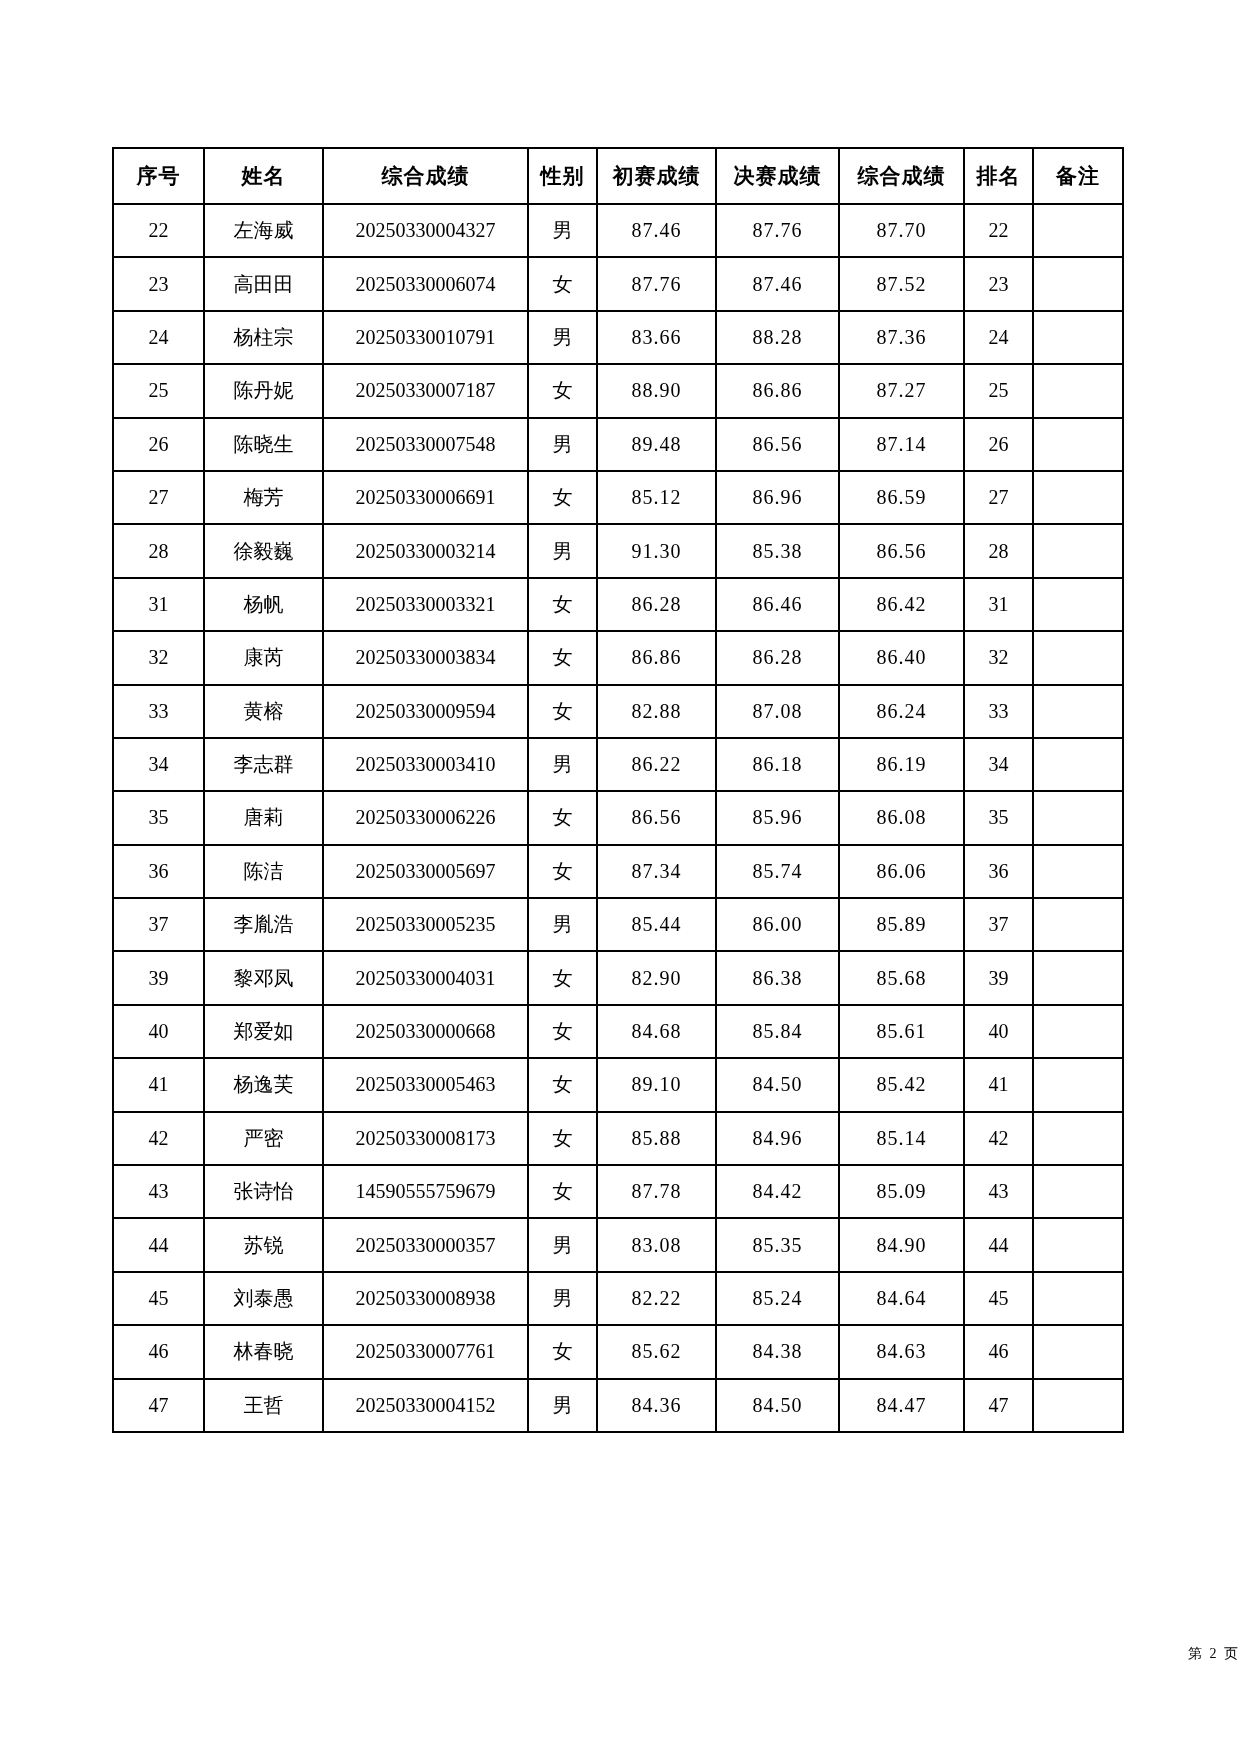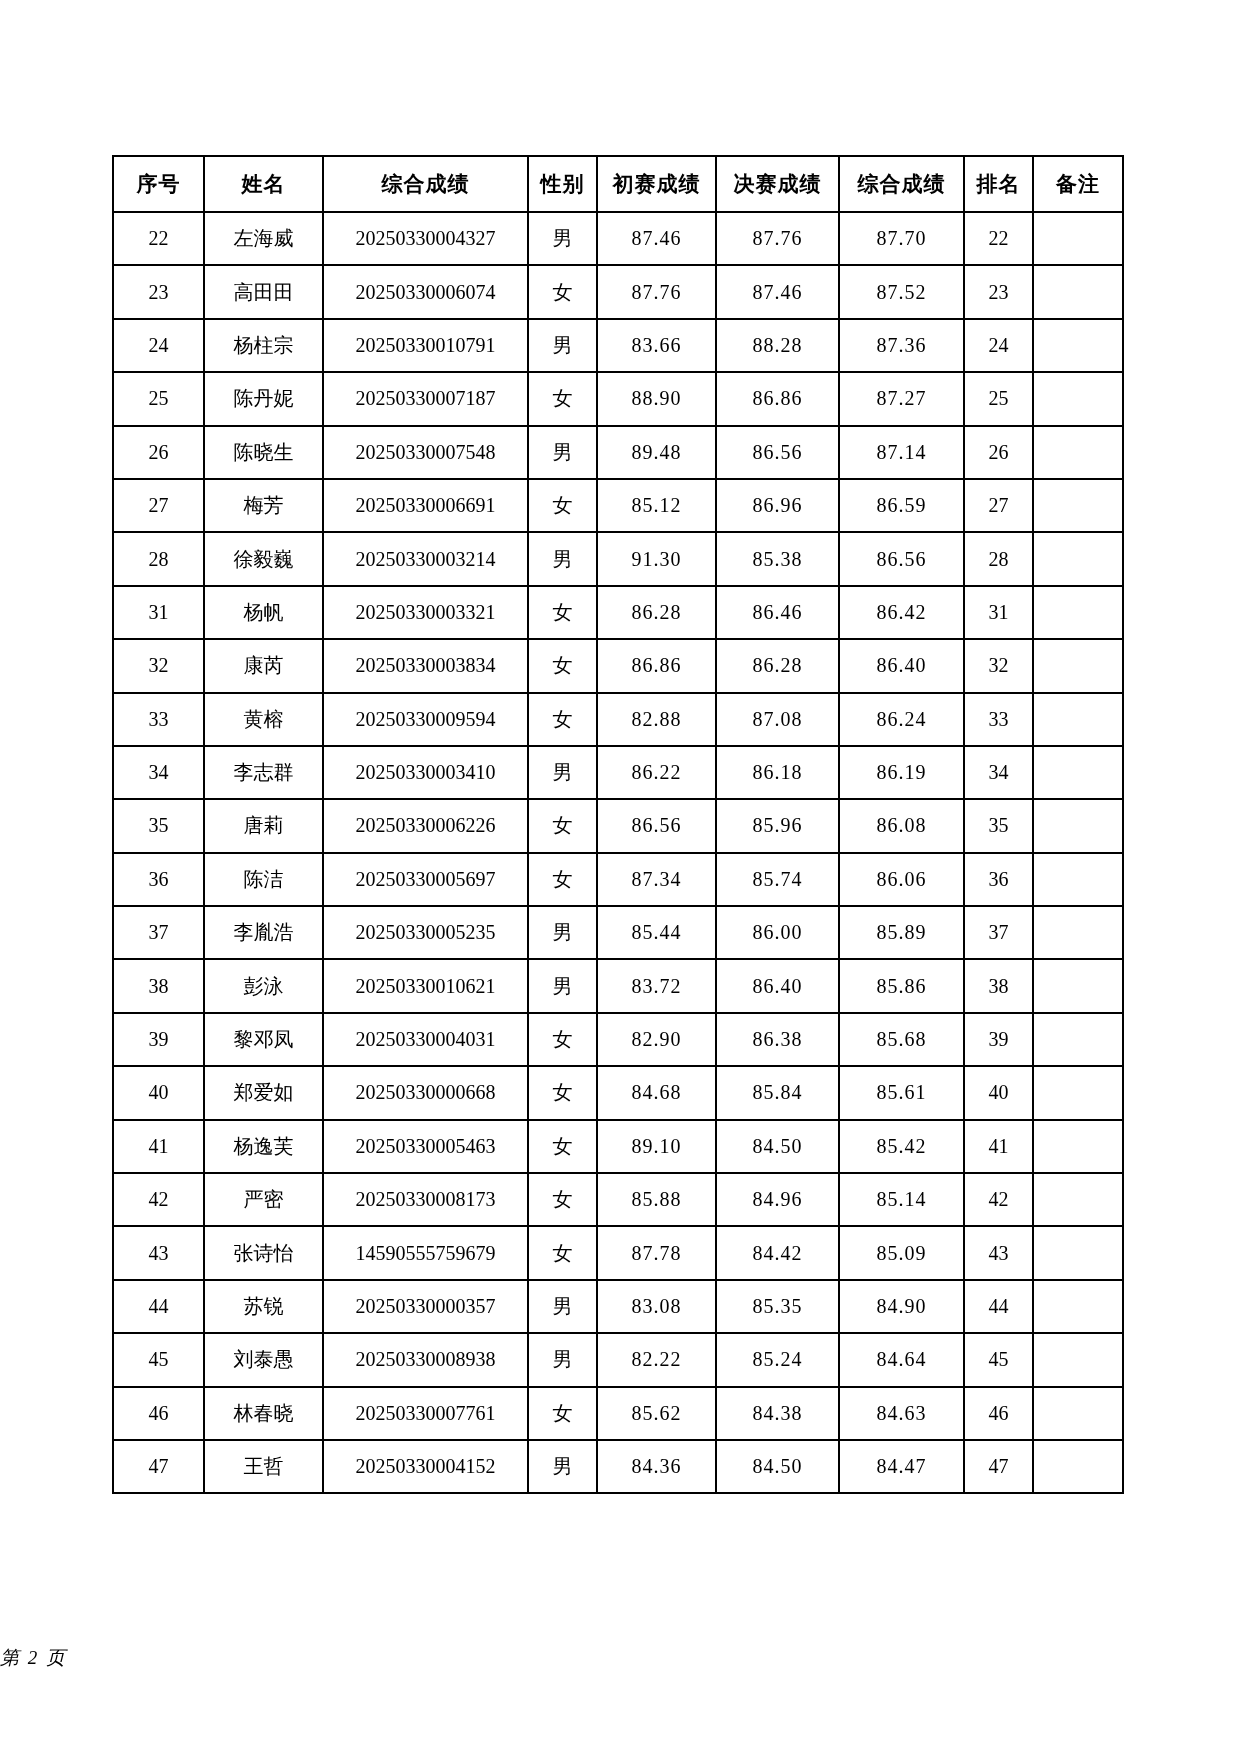--- a/index.html
+++ b/index.html
@@ -12,21 +12,21 @@
   .page {
     position: relative;
     width: 1240px;
     height: 1754px;
     background: #ffffff;
     overflow: hidden;
   }
   table.results {
     position: absolute;
     left: 112px;
-    top: 155px;
+    top: 147px;
     width: 1010px;
     border-collapse: collapse;
     table-layout: fixed;
     padding-left: 12px;
   }
   table.results th,
   table.results td {
     border: 2px solid #000000;
     text-align: center;
     vertical-align: middle;
@@ -56,24 +56,23 @@
   col.c-note    { width: 90px;  }
 
   td.cell-id { font-size: 20px; }
   td.cell-prelim, td.cell-final, td.cell-overall { letter-spacing: 1px; }
 
   .page-footer {
     position: absolute;
     left: 0;
     top: 1645px;
     width: 100%;
-    text-align: left;
-    font-size: 19px;
+    text-align: right;
+    font-size: 14px;
     letter-spacing: 2px;
-    font-style: italic;
   }
 </style>
 </head>
 <body>
 
 <div class="page">
 
   <table class="results">
     <colgroup>
       <col class="c-index">
@@ -248,31 +247,20 @@
           <td class="cell-name">李胤浩</td>
           <td class="cell-id">20250330005235</td>
           <td class="cell-gender">男</td>
           <td class="cell-prelim">85.44</td>
           <td class="cell-final">86.00</td>
           <td class="cell-overall">85.89</td>
           <td class="cell-rank">37</td>
           <td class="cell-note"></td>
         </tr>
         <tr>
-          <td class="cell-index">38</td>
-          <td class="cell-name">彭泳</td>
-          <td class="cell-id">20250330010621</td>
-          <td class="cell-gender">男</td>
-          <td class="cell-prelim">83.72</td>
-          <td class="cell-final">86.40</td>
-          <td class="cell-overall">85.86</td>
-          <td class="cell-rank">38</td>
-          <td class="cell-note"></td>
-        </tr>
-        <tr>
           <td class="cell-index">39</td>
           <td class="cell-name">黎邓凤</td>
           <td class="cell-id">20250330004031</td>
           <td class="cell-gender">女</td>
           <td class="cell-prelim">82.90</td>
           <td class="cell-final">86.38</td>
           <td class="cell-overall">85.68</td>
           <td class="cell-rank">39</td>
           <td class="cell-note"></td>
         </tr>

